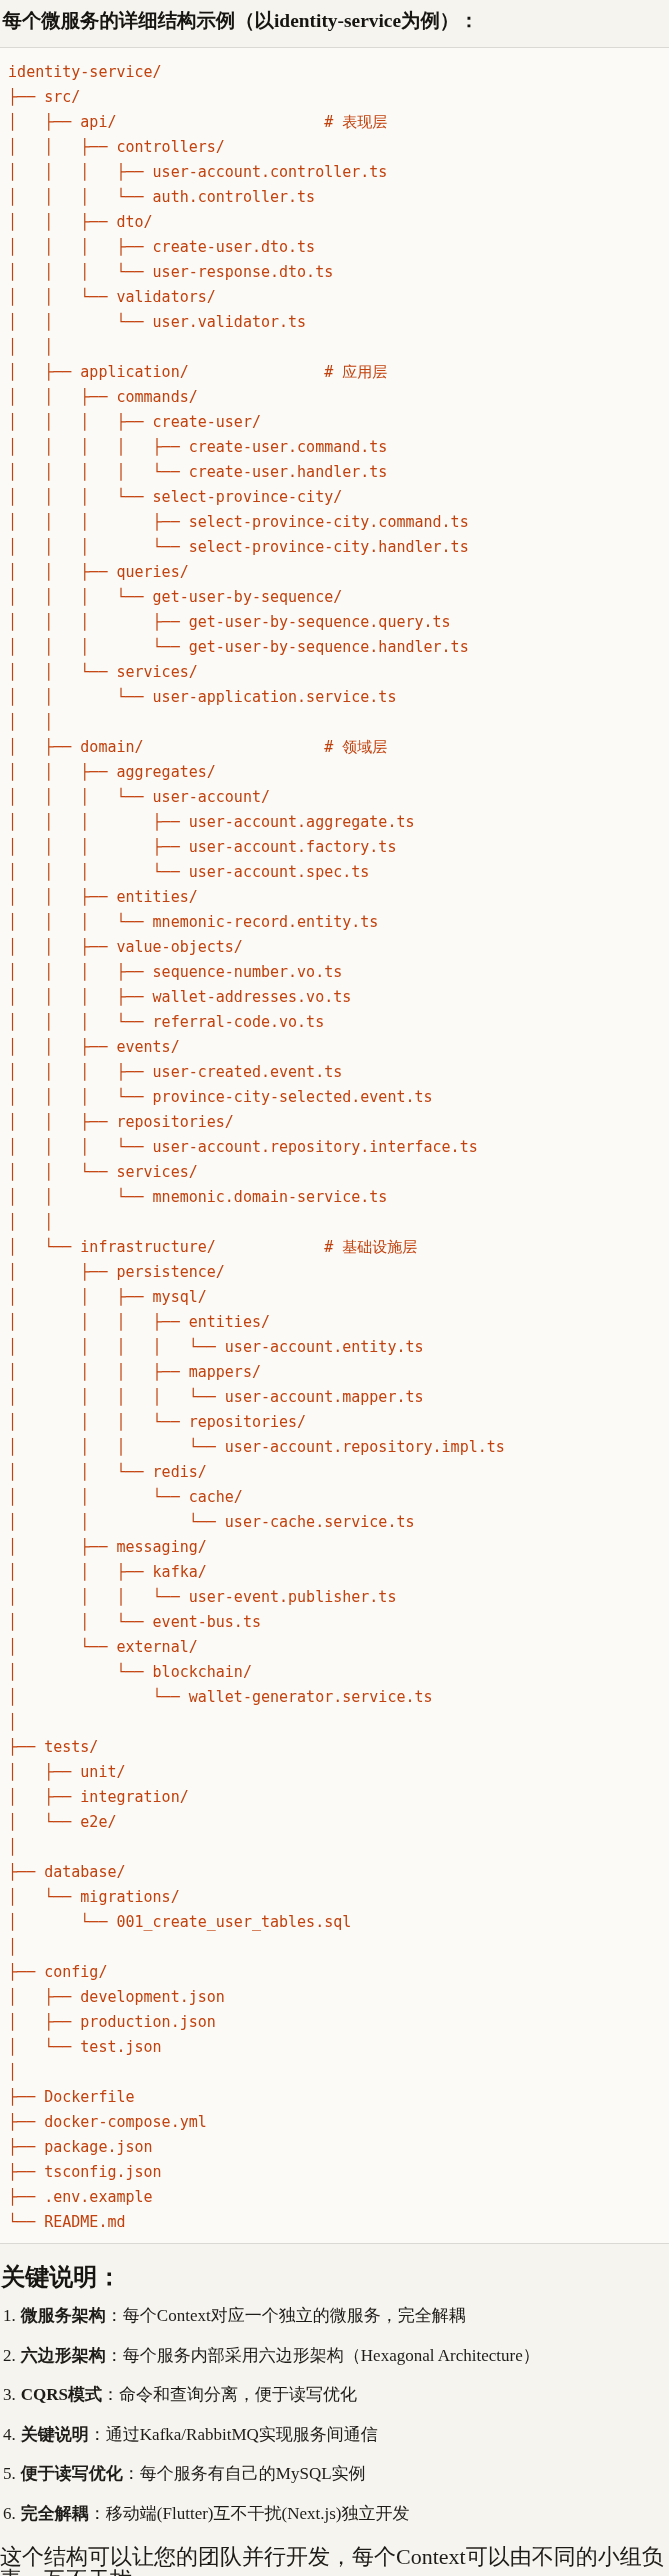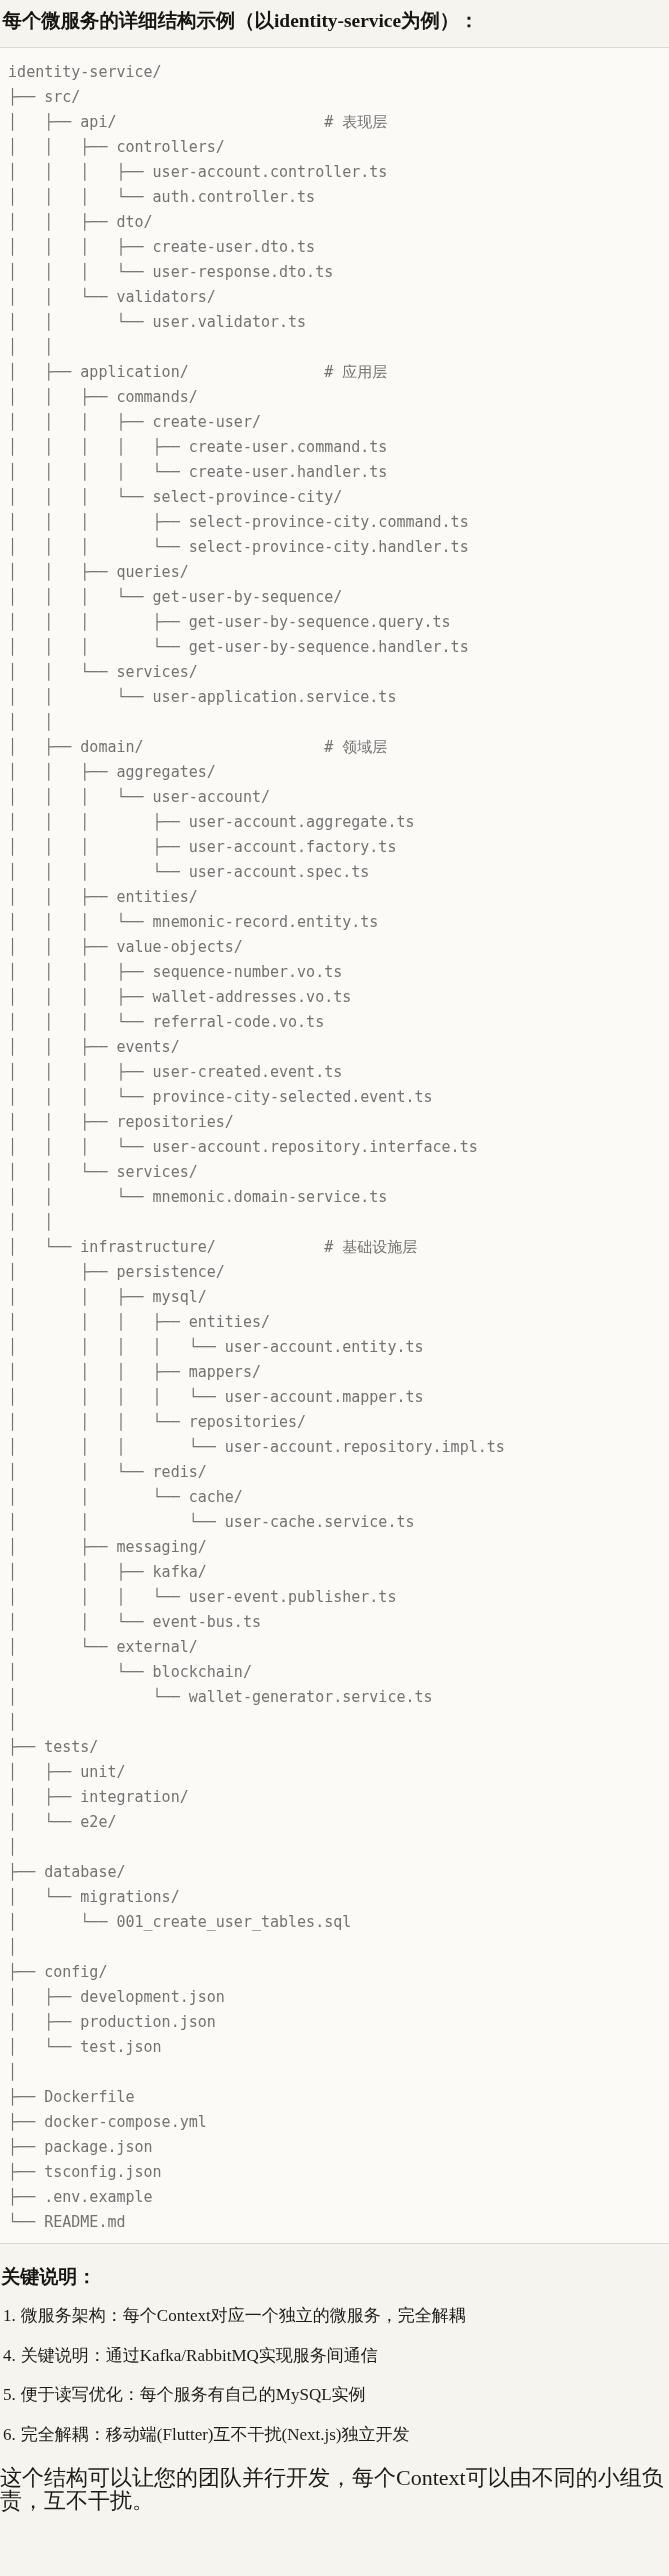--- a/index.html
+++ b/index.html
@@ -23,44 +23,44 @@
     background: #FBFAF7;
     border-top: 0.6px solid #DBD9D3;
     border-bottom: 0.6px solid #DBD9D3;
     padding: 12.5px 6.3px 8.1px 8.1px;
   }
   .codeblock pre {
     margin: 0;
     font-family: "DejaVu Sans Mono", monospace;
     font-size: 15px;
     line-height: 25px;
-    color: #737373;
+    color: #c2410c;
     white-space: pre;
   }
 
   h2.notes-heading {
-    font-size: 19px;
+    font-size: 24px;
     line-height: 24px;
     font-weight: 700;
     margin: 20.6px 0 0 1.3px;
     color: #161511;
   }
 
   ol.notes {
     list-style: none;
     margin: 16.3px 0 0 0;
     padding: 0 0 0 3.1px;
   }
   ol.notes li {
     font-size: 17px;
     line-height: 22.5px;
     margin: 0 0 17px 0;
   }
   ol.notes .num { margin-right: 5px; }
-  ol.notes .label { font-weight: 400; }
+  ol.notes .label { font-weight: 700; }
 
   p.summary {
     font-size: 22px;
     line-height: 22.5px;
     margin: 21px 0 5.6px 0;
   }
 </style>
 </head>
 <body>
 
@@ -155,20 +155,22 @@
 ├── package.json
 ├── tsconfig.json
 ├── .env.example
 └── README.md</pre>
   </div>
 
   <h2 class="notes-heading">关键说明：</h2>
 
   <ol class="notes">
       <li><span class="num">1.</span><span class="label">微服务架构</span><span class="sep">：</span><span class="text">每个Context对应一个独立的微服务，完全解耦</span></li>
+      <li><span class="num">2.</span><span class="label">六边形架构</span><span class="sep">：</span><span class="text">每个服务内部采用六边形架构（Hexagonal Architecture）</span></li>
+      <li><span class="num">3.</span><span class="label">CQRS模式</span><span class="sep">：</span><span class="text">命令和查询分离，便于读写优化</span></li>
       <li><span class="num">4.</span><span class="label">关键说明</span><span class="sep">：</span><span class="text">通过Kafka/RabbitMQ实现服务间通信</span></li>
       <li><span class="num">5.</span><span class="label">便于读写优化</span><span class="sep">：</span><span class="text">每个服务有自己的MySQL实例</span></li>
       <li><span class="num">6.</span><span class="label">完全解耦</span><span class="sep">：</span><span class="text">移动端(Flutter)互不干扰(Next.js)独立开发</span></li>
     </ol>
 
   <p class="summary">这个结构可以让您的团队并行开发，每个Context可以由不同的小组负责，互不干扰。</p>
 
 </div>
 
 

